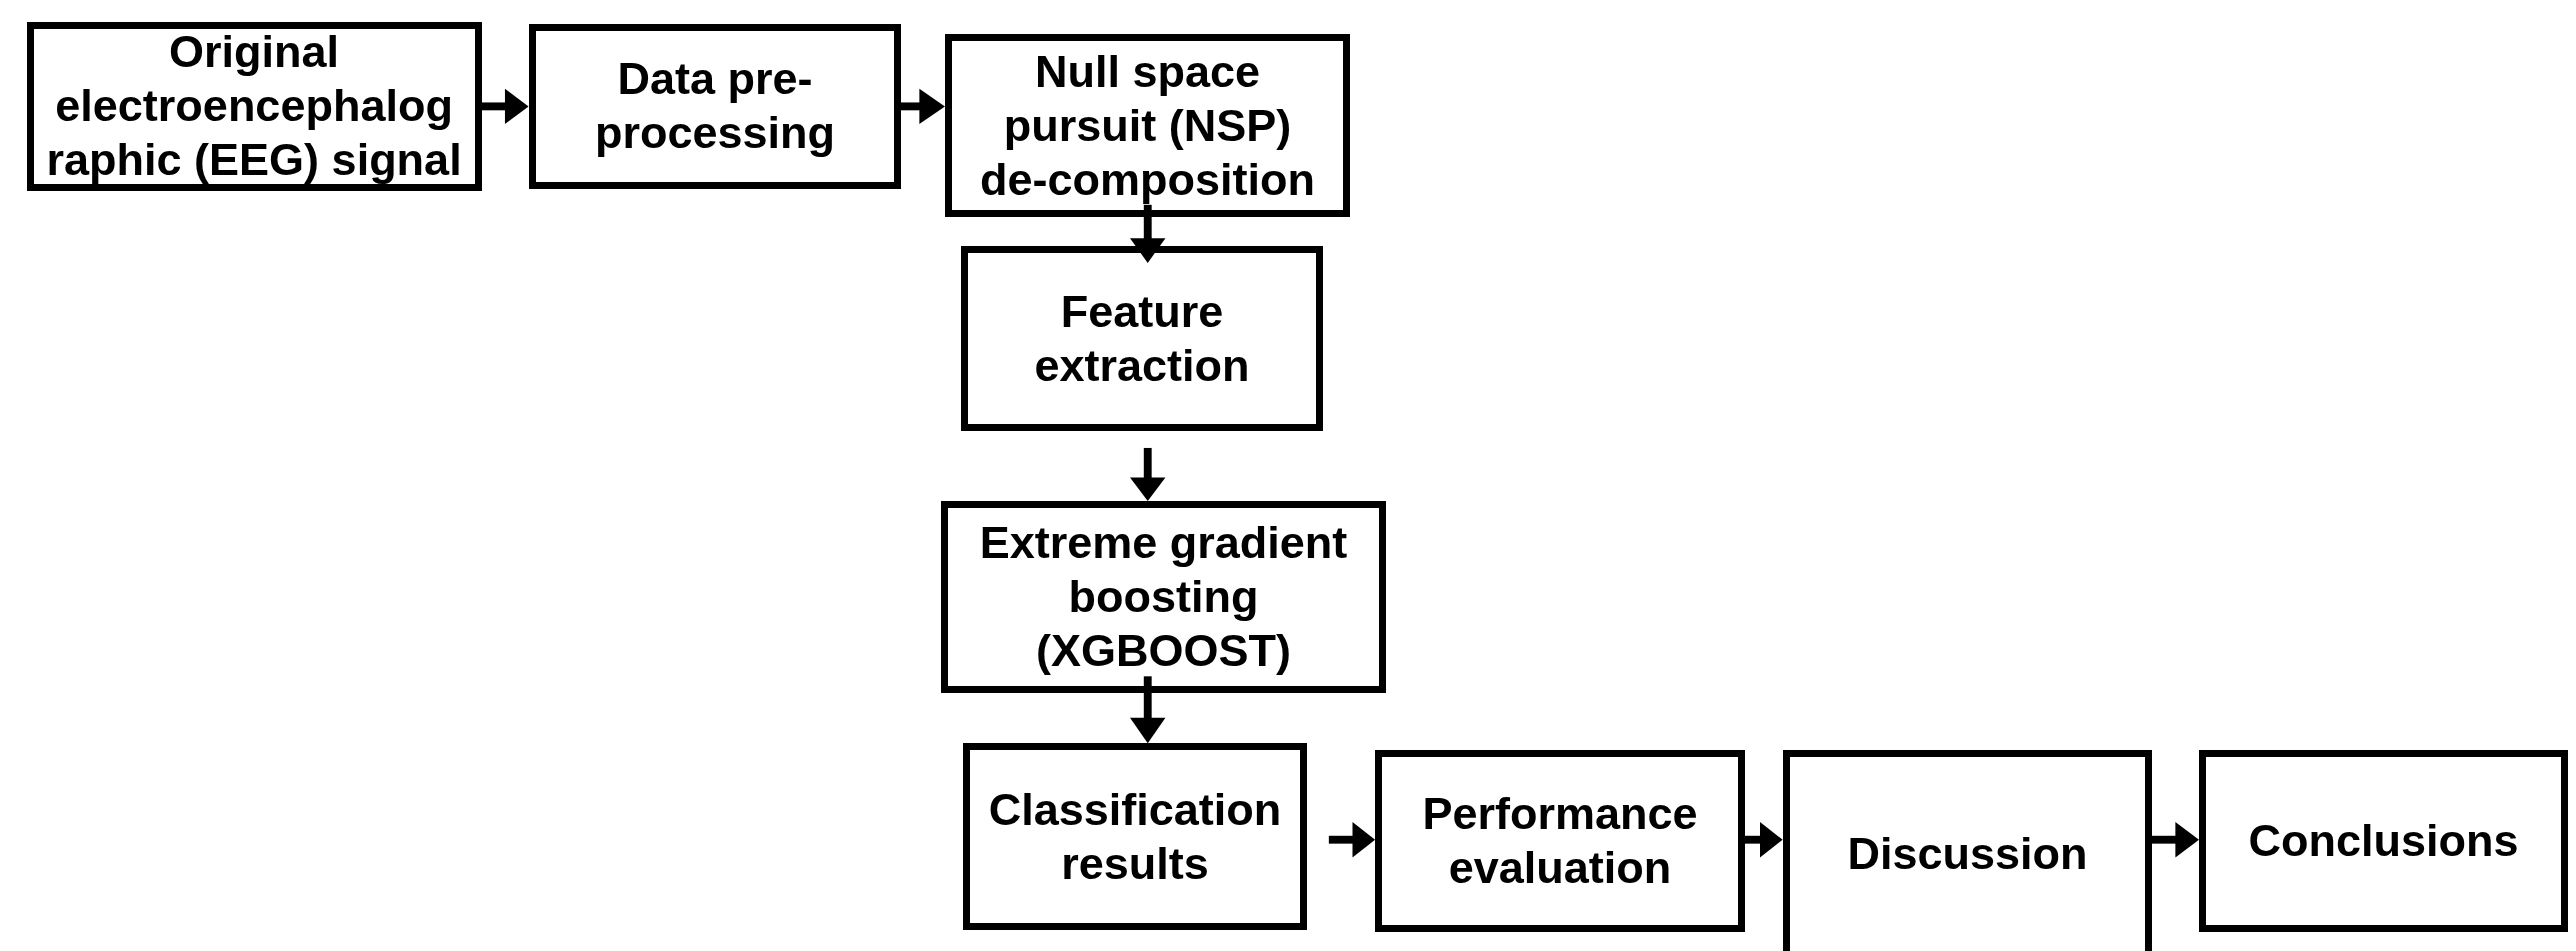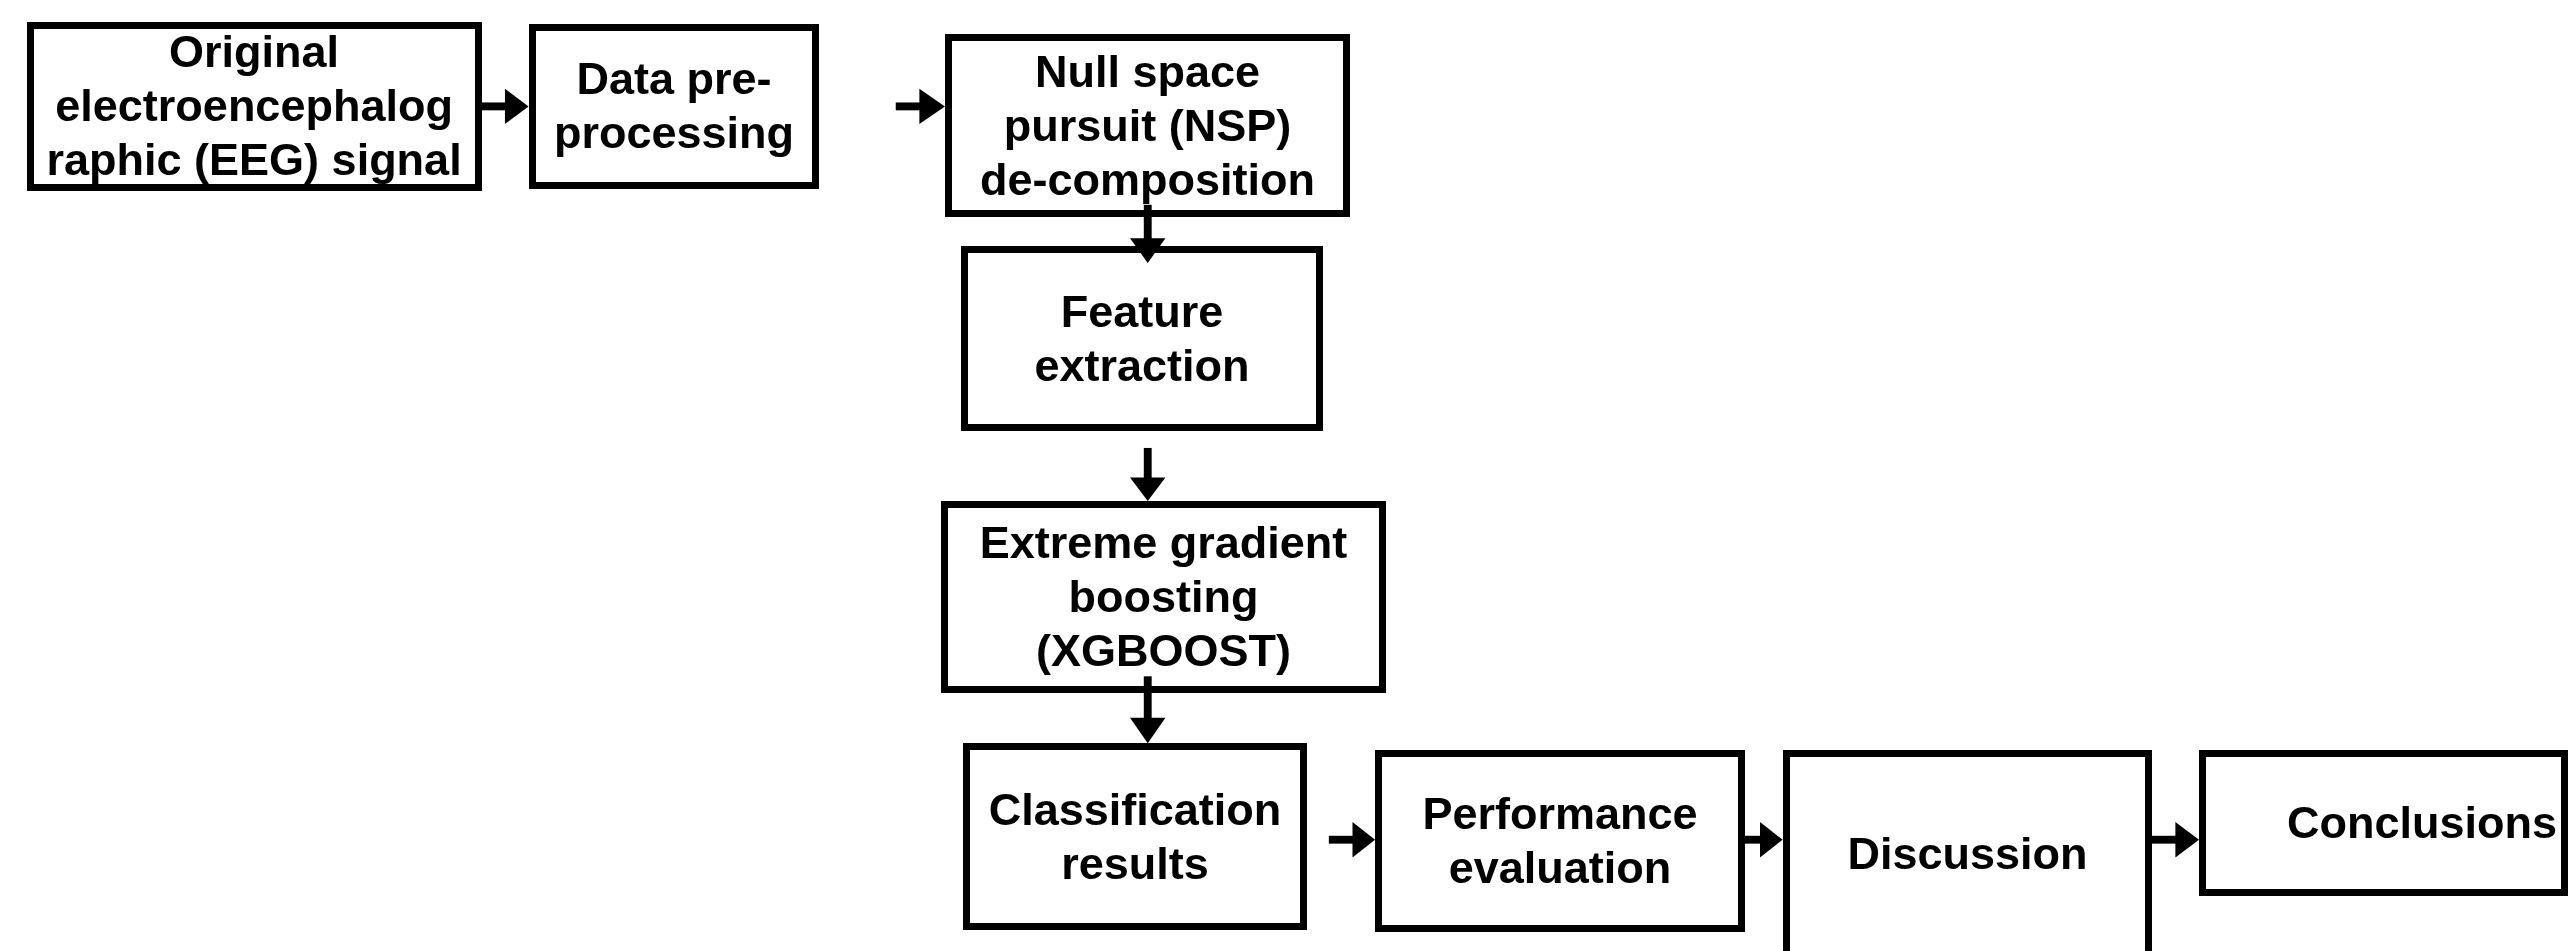--- a/index.html
+++ b/index.html
@@ -42,21 +42,21 @@
 <body>
 
 <div class="canvas">
 
   <div class="node" style="left:26.6px; top:21.7px; width:455px; height:169px;">
     <span class="node-label">Original
 electroencephalog
 raphic (EEG) signal</span>
   </div>
 
-  <div class="node" style="left:529px; top:23.6px; width:290px; height:165px;">
+  <div class="node" style="left:529px; top:23.6px; width:372px; height:165px;">
     <span class="node-label">Data pre-
 processing</span>
   </div>
 
   <div class="node" style="left:945px; top:34px; width:405px; height:183px;">
     <span class="node-label">Null space
 pursuit (NSP)
 de-composition</span>
   </div>
 
@@ -78,21 +78,21 @@
 
   <div class="node" style="left:1375px; top:750px; width:370px; height:182px;">
     <span class="node-label">Performance
 evaluation</span>
   </div>
 
   <div class="node" style="left:1783px; top:750px; width:369px; height:208px;">
     <span class="node-label">Discussion</span>
   </div>
 
-  <div class="node" style="left:2199px; top:750px; width:369px; height:146px;justify-content:flex-end;">
+  <div class="node" style="left:2199px; top:750px; width:369px; height:182px;">
     <span class="node-label">Conclusions</span>
   </div>
 
   <svg class="arrows" width="2576" height="952" viewBox="0 0 2617 967">
     <g>
       <line x1="489" y1="108" x2="516" y2="108"></line>
       <polygon points="513,90 513,126 537,108"></polygon>
     </g>
     <g>
       <line x1="910" y1="108" x2="937" y2="108"></line>

